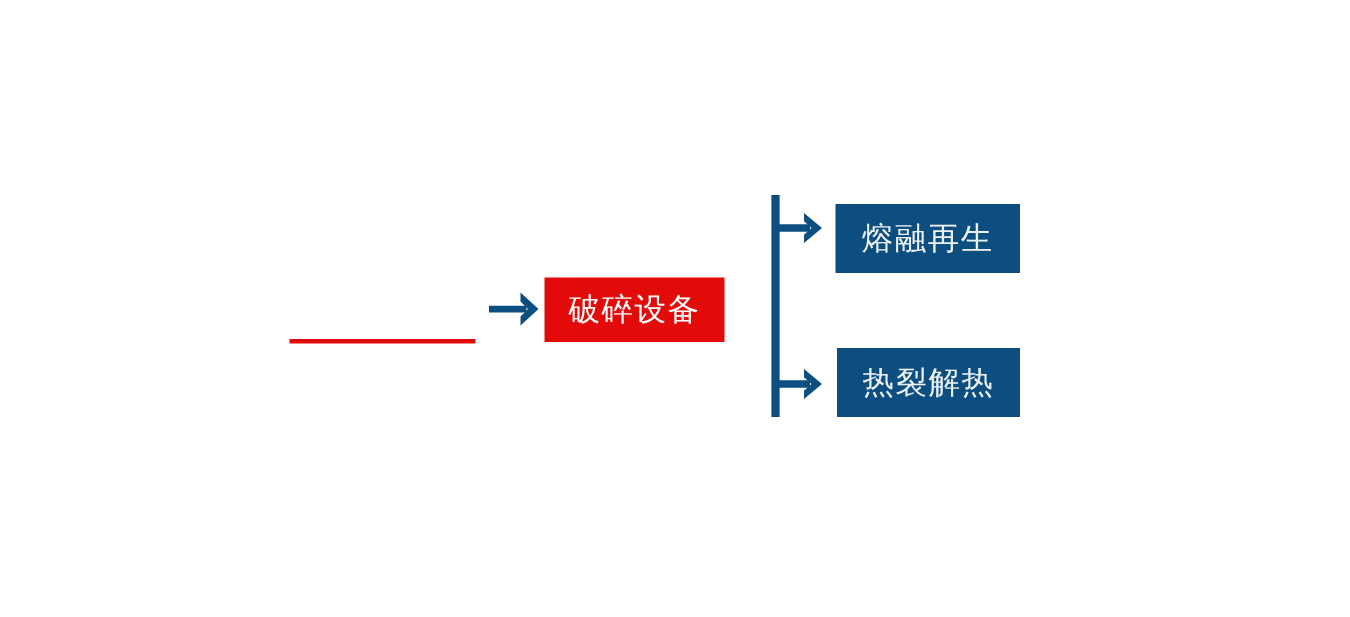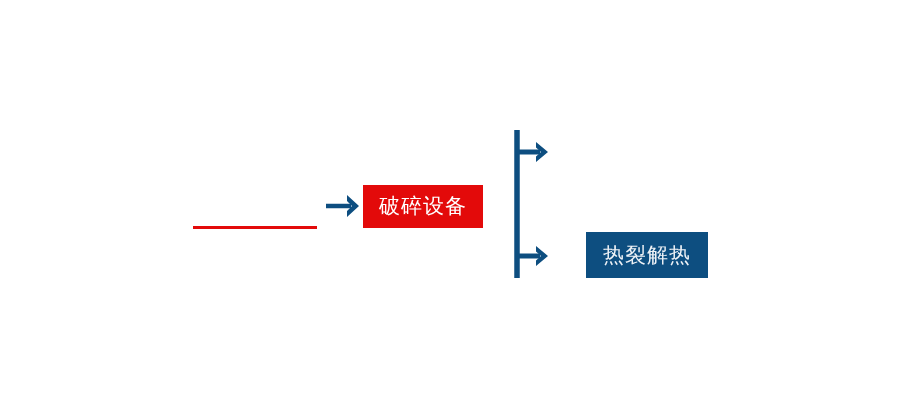--- a/index.html
+++ b/index.html
@@ -54,21 +54,20 @@
     left: 363px;  top: 185px;  width: 120px; height: 43px;
     font-size: 21px;
   }
   #node-remelt {
     left: 557px;  top: 136px;  width: 123px; height: 46px;
     font-size: 21px;
   }
   #node-pyrolysis {
     left: 558px;  top: 232px;  width: 122px; height: 46px;
     font-size: 21px;
-    margin-left: 28px;
   }
 
   
   .conn {
     position: absolute;
   }
   #arrow-main {
     left: 325px; top: 190px; width: 36px; height: 32px;
   }
   #branch-bracket {
@@ -101,18 +100,21 @@
       <line x1="11" y1="2" x2="11" y2="150" stroke="#0d4e80" stroke-width="5.5"></line>
 
       <line x1="11" y1="24" x2="34" y2="24" stroke="#0d4e80" stroke-width="5"></line>
       <path d="M 30 14 L 42 24 L 30 34 L 30 28.5 L 35 24 L 30 19.5 Z" fill="#0d4e80"></path>
 
       <line x1="11" y1="128" x2="34" y2="128" stroke="#0d4e80" stroke-width="5"></line>
       <path d="M 30 118 L 42 128 L 30 138 L 30 132.5 L 35 128 L 30 123.5 Z" fill="#0d4e80"></path>
     </svg>
   </div>
 
+  <div class="node node-blue" id="node-remelt">
+    <span>熔融再生</span>
+  </div>
 
   <div class="node node-blue" id="node-pyrolysis">
     <span>热裂解热</span>
   </div>
 
 </div>
 
 </body></html>

